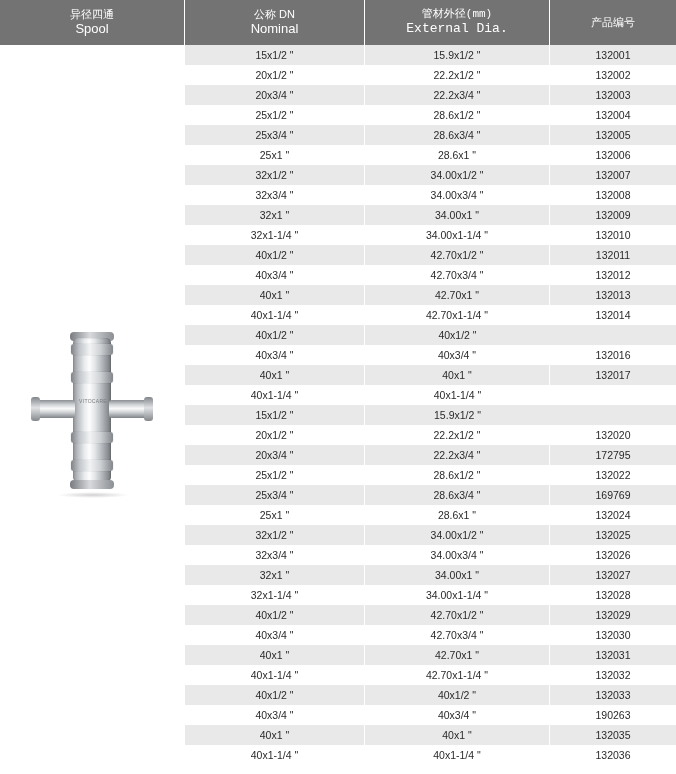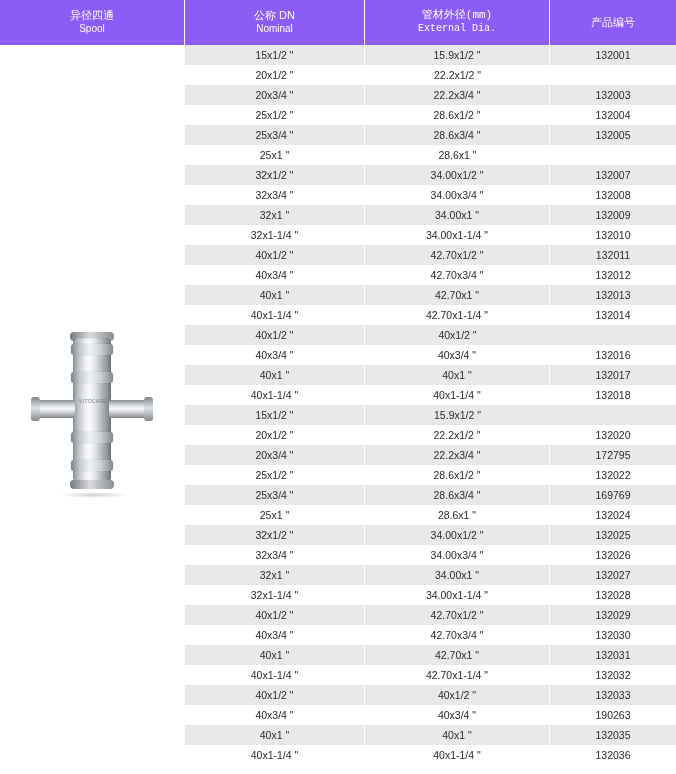--- a/index.html
+++ b/index.html
@@ -20,40 +20,40 @@
     width: 676px;
     height: 774px;
     position: relative;
     display: flex;
     flex-direction: column;
   }
   
   .header-row {
     display: flex;
     height: 45px;
-    background: #8b5cf6;
+    background: #737373;
     color: #ffffff;
   }
   .header-cell {
     display: flex;
     flex-direction: column;
     align-items: center;
     justify-content: center;
     text-align: center;
     line-height: 1.25;
     border-right: 1px solid #ffffff;
     font-size: 11px;
   }
   .header-cell:last-child { border-right: none; }
   .h-spool { width: 185px; }
   .h-nominal { width: 180px; }
   .h-external { width: 185px; font-family: Liberation Mono, monospace; }
   .h-code { width: 126px; }
   .header-cn { font-size: 11px; }
-  .header-en { font-size: 10px; }
+  .header-en { font-size: 13px; }
 
   
   .body-row {
     display: flex;
     flex: 1 1 auto;
     min-height: 0;
   }
   .image-col {
     width: 185px;
     border-right: 1px solid #ffffff;
@@ -216,39 +216,41 @@
 
     <div class="table-col" id="rows-container">
         <div class="data-row alt">
           <div class="cell c-nominal">15x1/2 "</div>
           <div class="cell c-external">15.9x1/2 "</div>
           <div class="cell c-code">132001</div>
         </div>
         <div class="data-row plain">
           <div class="cell c-nominal">20x1/2 "</div>
           <div class="cell c-external">22.2x1/2 "</div>
+          <div class="cell c-code">132002</div>
         </div>
         <div class="data-row alt">
           <div class="cell c-nominal">20x3/4 "</div>
           <div class="cell c-external">22.2x3/4 "</div>
           <div class="cell c-code">132003</div>
         </div>
         <div class="data-row plain">
           <div class="cell c-nominal">25x1/2 "</div>
           <div class="cell c-external">28.6x1/2 "</div>
           <div class="cell c-code">132004</div>
         </div>
         <div class="data-row alt">
           <div class="cell c-nominal">25x3/4 "</div>
           <div class="cell c-external">28.6x3/4 "</div>
           <div class="cell c-code">132005</div>
         </div>
         <div class="data-row plain">
           <div class="cell c-nominal">25x1 "</div>
           <div class="cell c-external">28.6x1 "</div>
+          <div class="cell c-code">132006</div>
         </div>
         <div class="data-row alt">
           <div class="cell c-nominal">32x1/2 "</div>
           <div class="cell c-external">34.00x1/2 "</div>
           <div class="cell c-code">132007</div>
         </div>
         <div class="data-row plain">
           <div class="cell c-nominal">32x3/4 "</div>
           <div class="cell c-external">34.00x3/4 "</div>
           <div class="cell c-code">132008</div>
@@ -293,21 +295,20 @@
           <div class="cell c-code">132016</div>
         </div>
         <div class="data-row alt">
           <div class="cell c-nominal">40x1 "</div>
           <div class="cell c-external">40x1 "</div>
           <div class="cell c-code">132017</div>
         </div>
         <div class="data-row plain">
           <div class="cell c-nominal">40x1-1/4 "</div>
           <div class="cell c-external">40x1-1/4 "</div>
-          <div class="cell c-code">132018</div>
         </div>
         <div class="data-row alt">
           <div class="cell c-nominal">15x1/2 "</div>
           <div class="cell c-external">15.9x1/2 "</div>
         </div>
         <div class="data-row plain">
           <div class="cell c-nominal">20x1/2 "</div>
           <div class="cell c-external">22.2x1/2 "</div>
           <div class="cell c-code">132020</div>
         </div>

